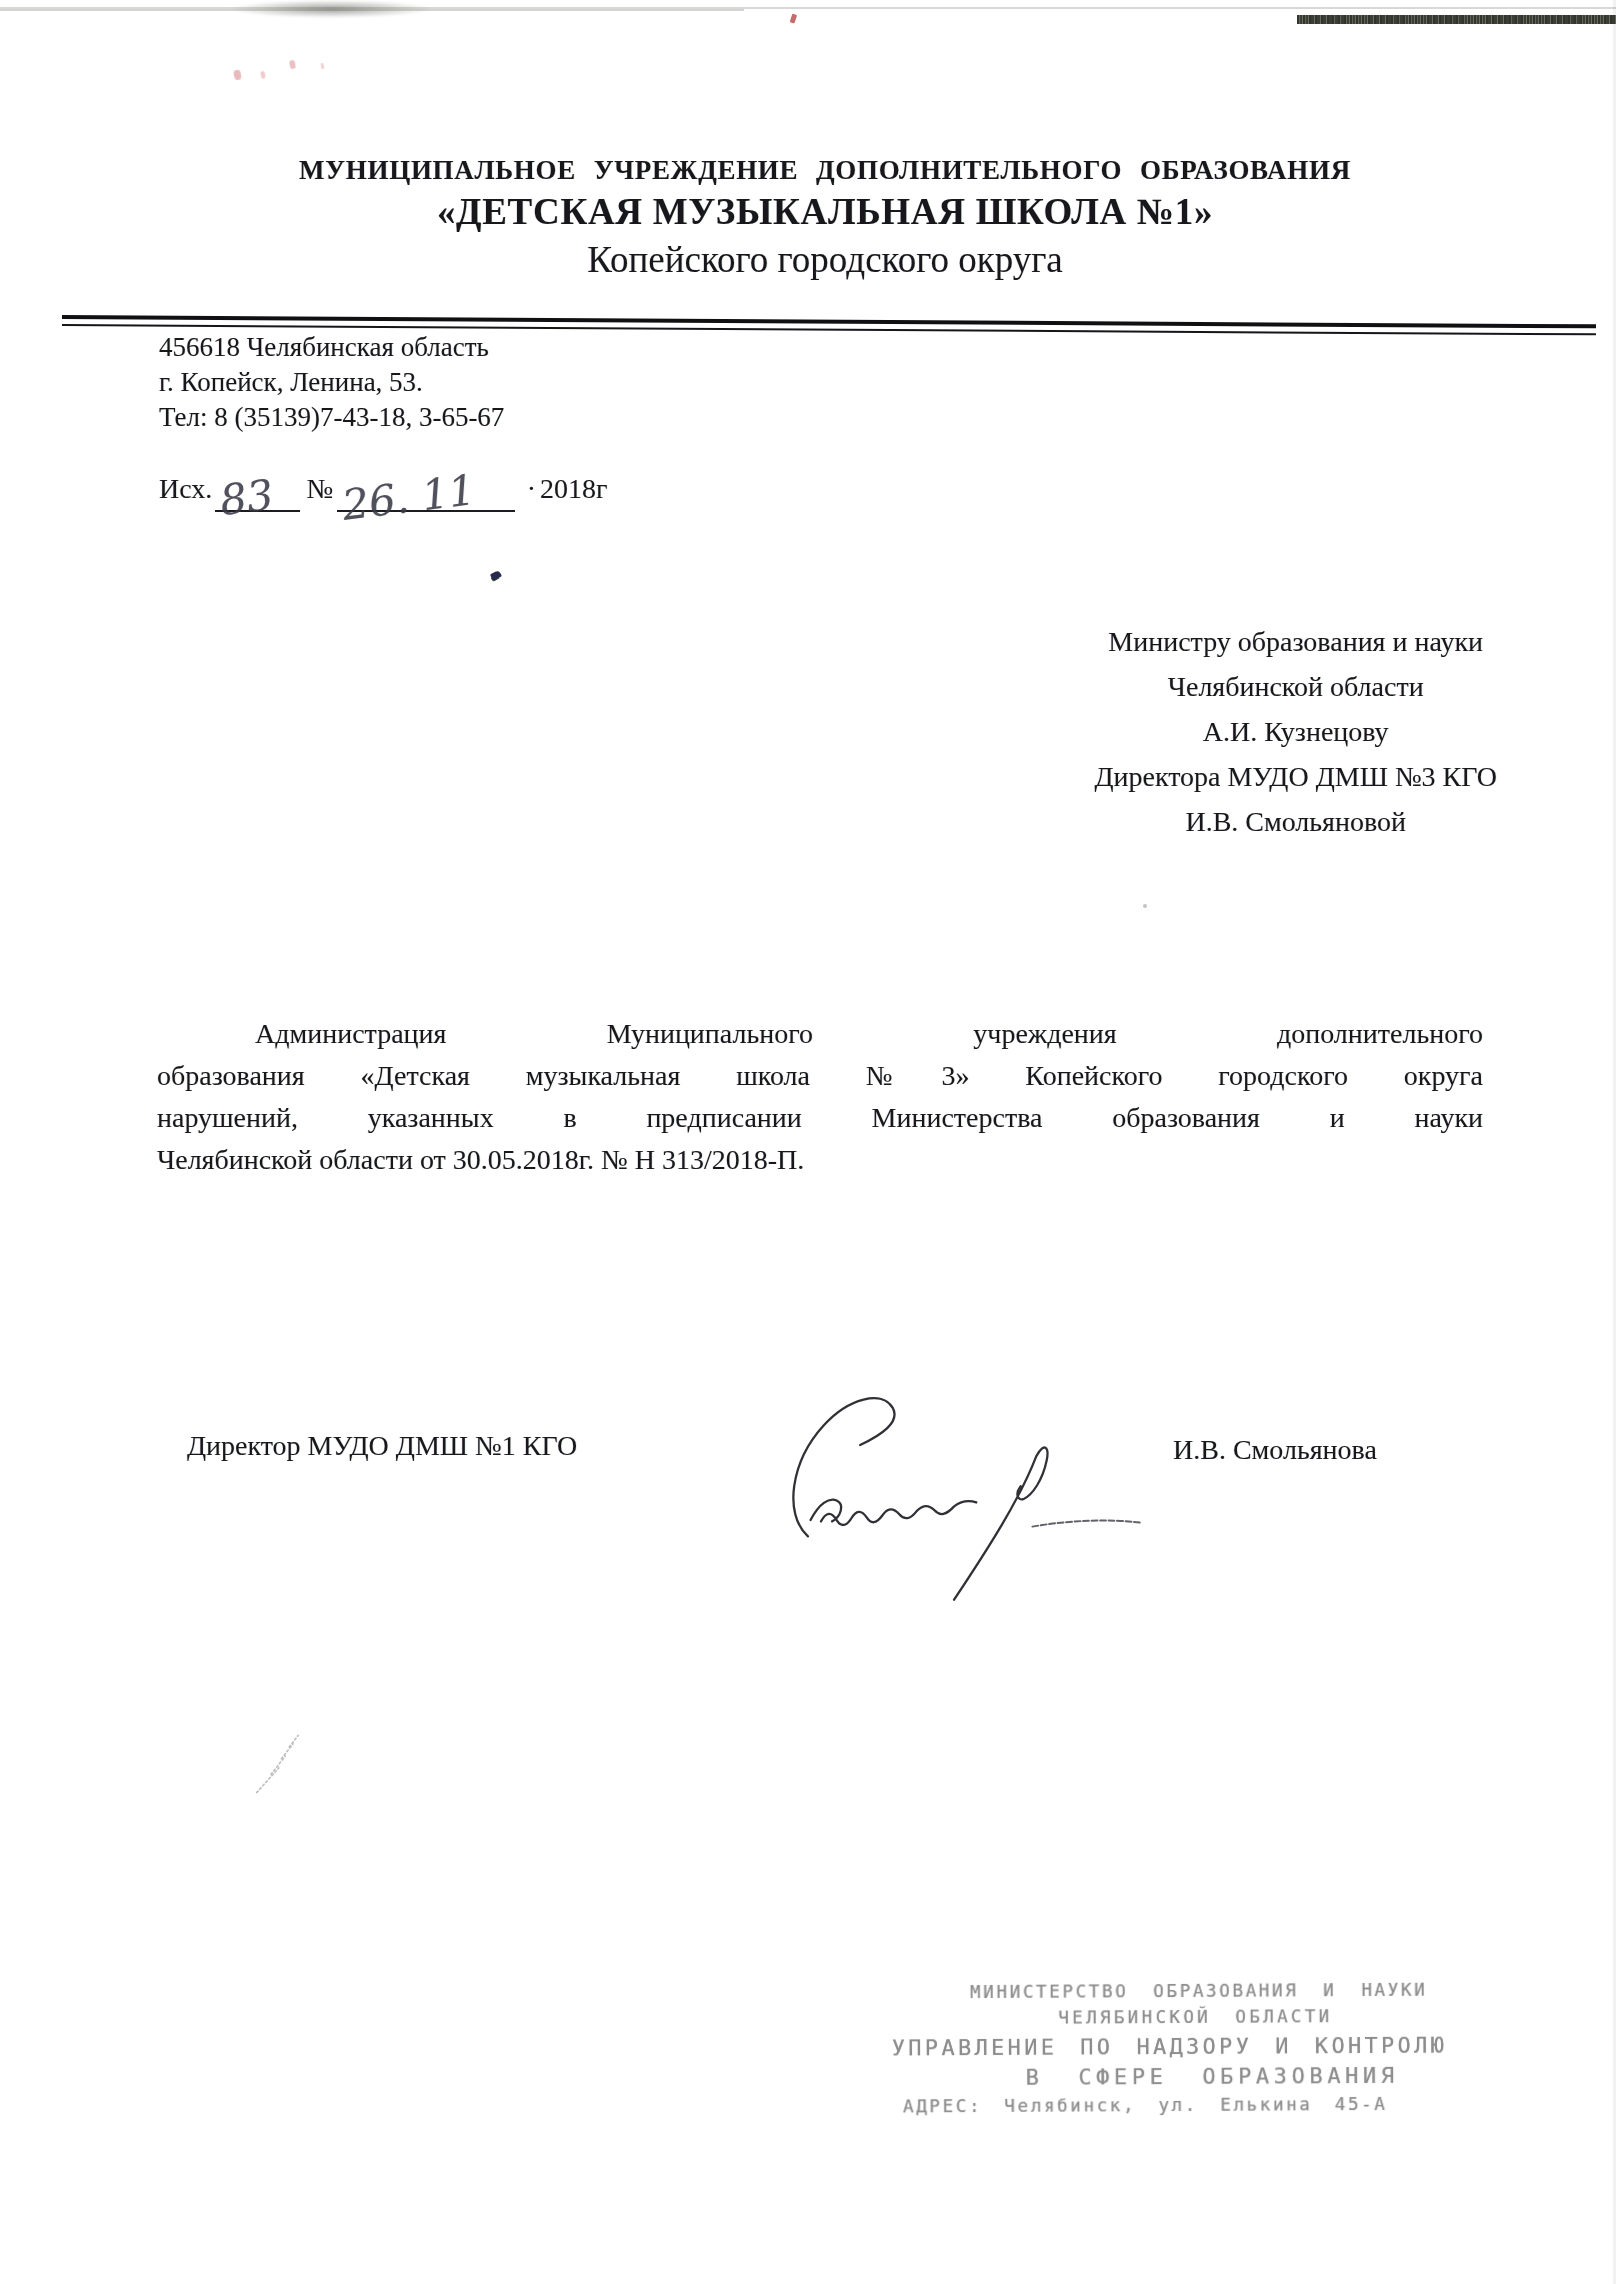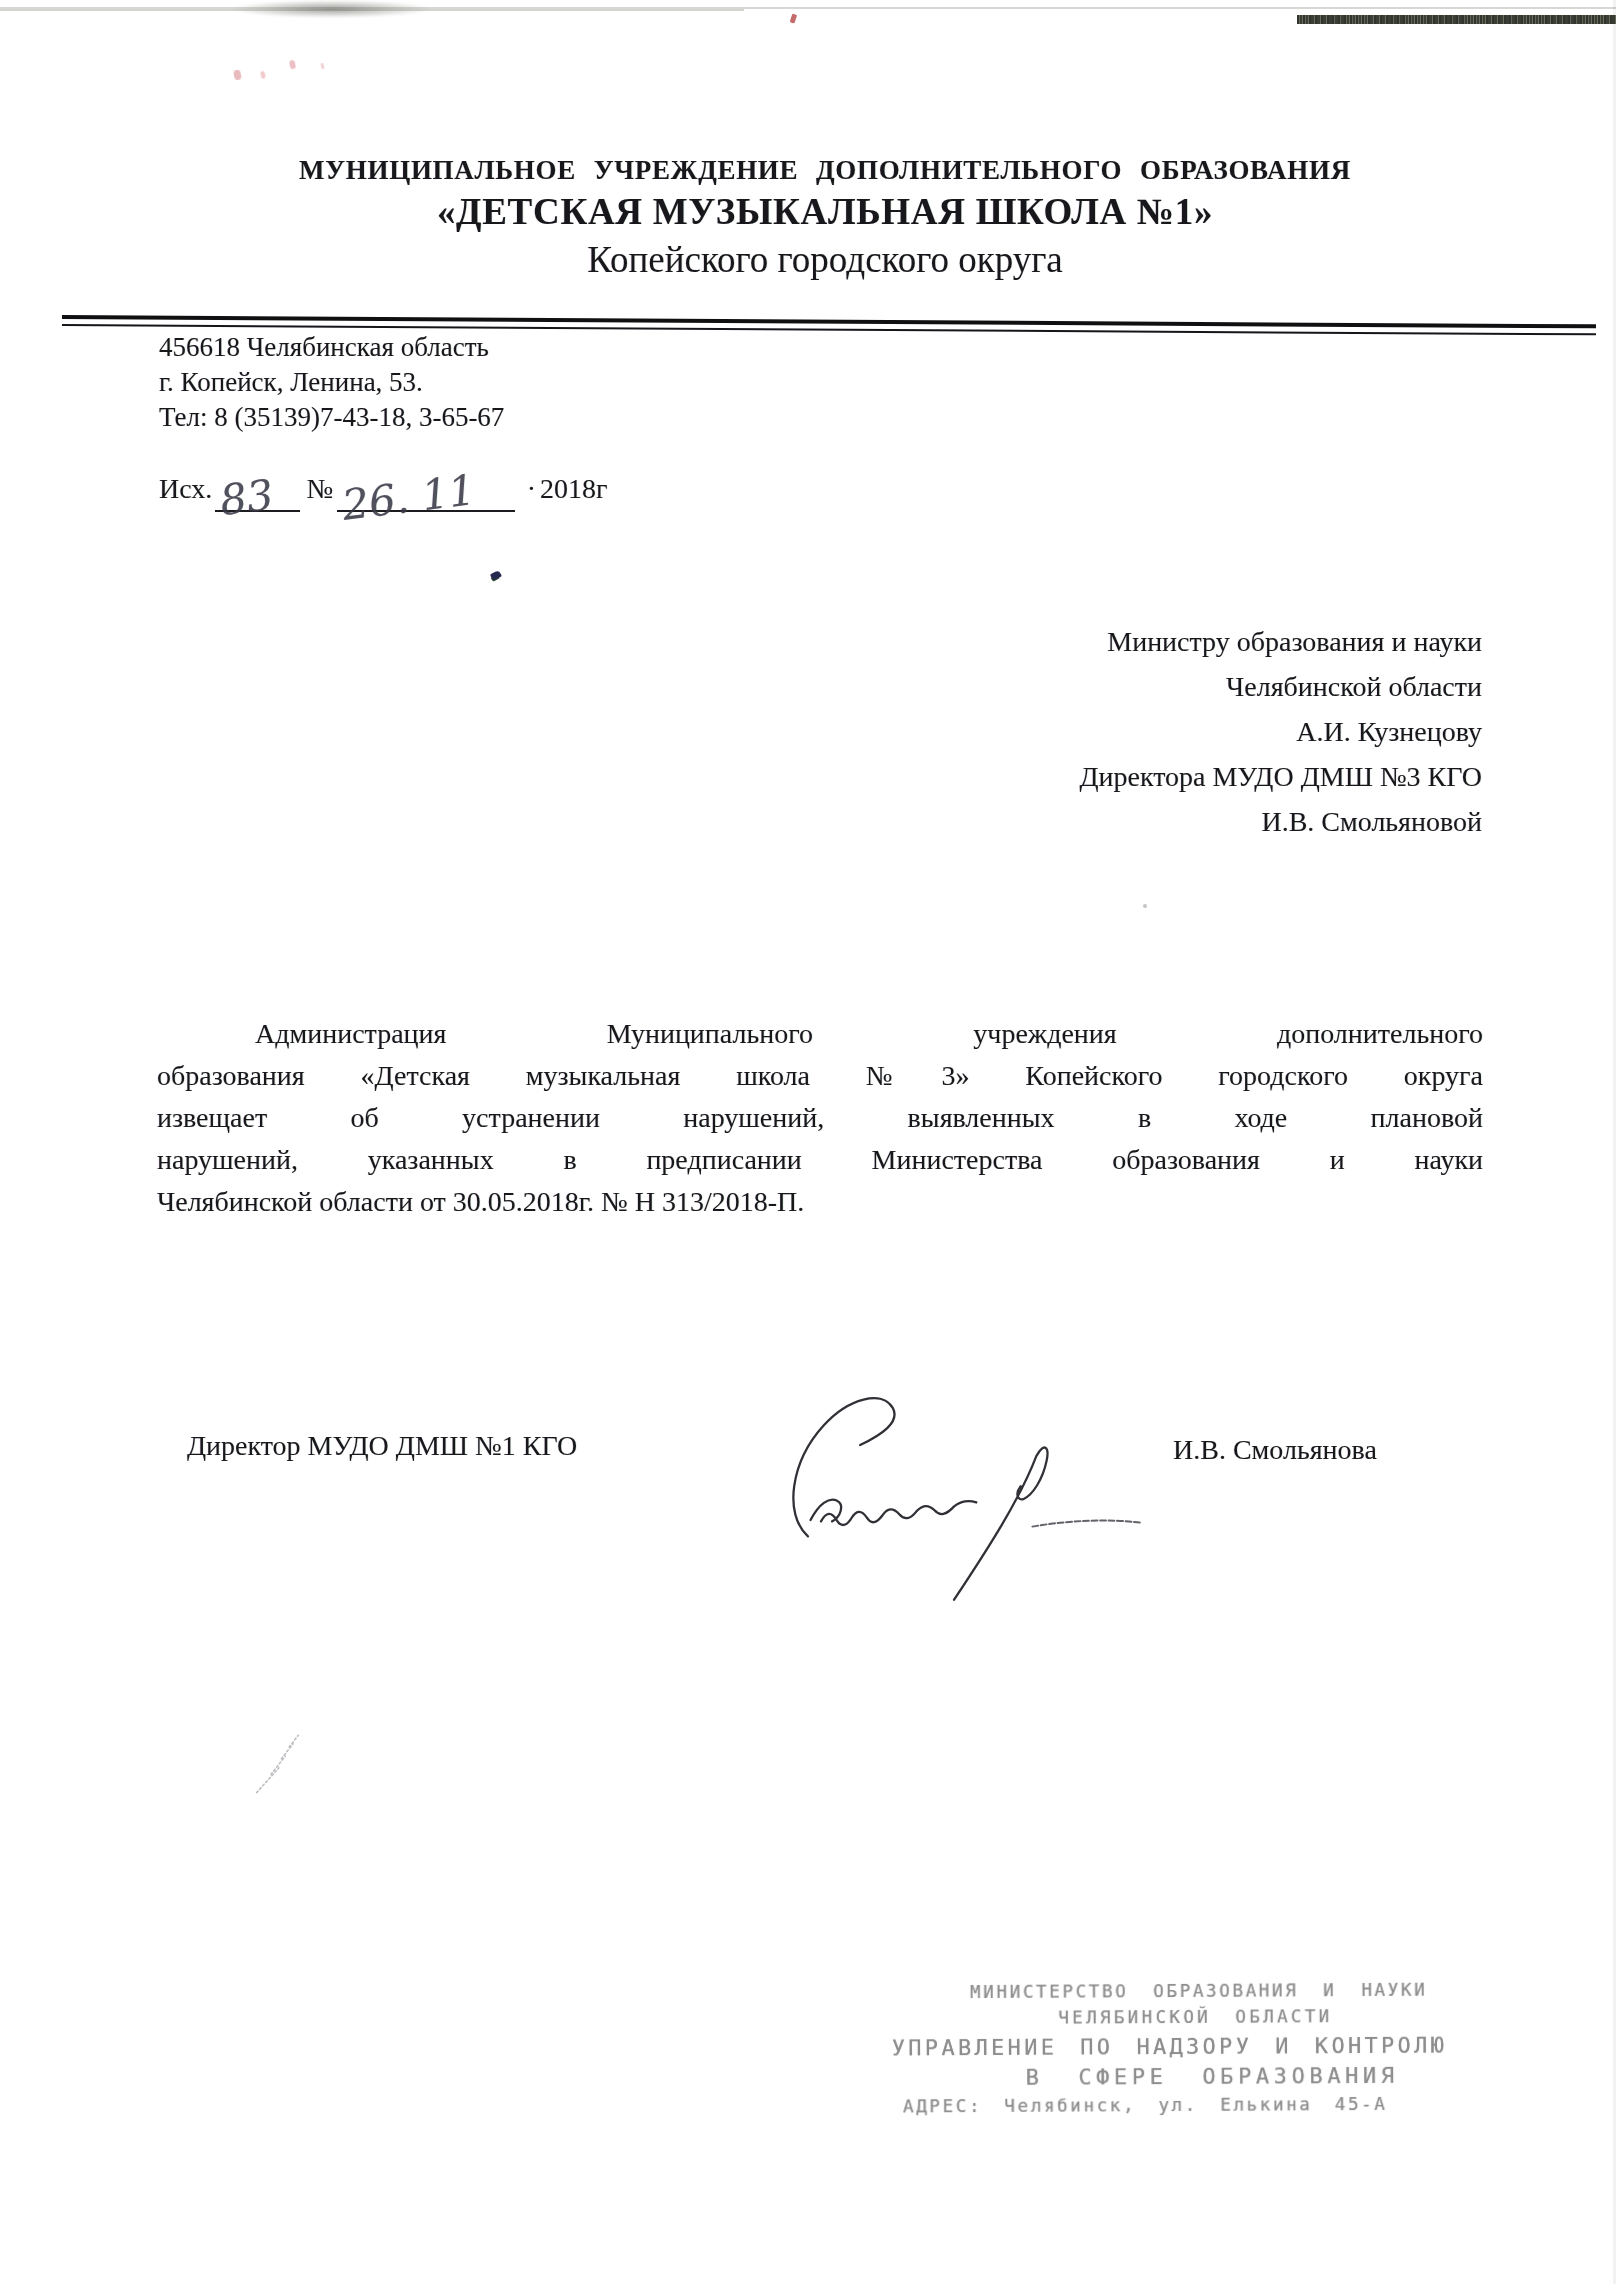--- a/index.html
+++ b/index.html
@@ -41,21 +41,21 @@
   .refline{position:absolute; left:159px; top:465px; font-size:28px; height:59px; white-space:nowrap;}
   .refline .seg{display:inline-block; vertical-align:bottom; line-height:47px;}
   .uline{display:inline-block; vertical-align:bottom; border-bottom:2.6px solid #1c1c20; height:44px; position:relative;}
   .u1{width:85px; margin-left:2.6px;}
   .u2{width:178px; margin-left:3.9px;}
   .hw{position:absolute; bottom:-9px; left:5.2px; font-family:"DejaVu Serif", serif; font-style:italic;
     font-size:42px; color:#3a3a48; transform:rotate(-7deg); line-height:1; white-space:nowrap; opacity:.88;}
   .sep{margin-left:11.7px;}
 
   
-  .recipient{position:absolute; right:134px; top:619px; text-align:right; font-size:28px; line-height:45px;}
+  .recipient{position:absolute; right:119px; top:619px; text-align:center; font-size:28px; line-height:45px;}
 
   
   .bodyblock{position:absolute; left:157px; top:1013px; width:1326px; font-size:28px;}
   .bodyline{line-height:42px; text-align:justify; text-align-last:justify; white-space:normal;font-family:Liberation Serif, serif;}
   .bodyline.first{text-indent:98px;}
   .bodyline.last{text-align-last:left;}
 
   
   .sig-title{position:absolute; left:159px; top:1430px; font-size:28px;margin-left:28px;}
   .sig-name{position:absolute; left:1173px; top:1434px; font-size:28px;}
@@ -110,21 +110,20 @@
     <div>Министру образования и науки</div>
     <div>Челябинской области</div>
     <div>А.И. Кузнецову</div>
     <div>Директора МУДО ДМШ №3 КГО</div>
     <div>И.В. Смольяновой</div>
   </div>
 
   <div class="bodyblock doc-text">
     <div class="bodyline first">Администрация Муниципального учреждения дополнительного</div>
     <div class="bodyline">образования «Детская музыкальная школа №3» Копейского городского округа</div>
-    <div class="bodyline">извещает об устранении нарушений, выявленных в ходе плановой</div>
     <div class="bodyline">нарушений, указанных в предписании Министерства образования и науки</div>
     <div class="bodyline last">Челябинской области от 30.05.2018г. № Н 313/2018-П.</div>
   </div>
 
   <div class="sig-title doc-text">Директор МУДО ДМШ №1 КГО</div>
 
   <svg class="sig-svg" width="470" height="261" viewBox="0 0 720 400" fill="none">
     <g stroke="#1f1f26" stroke-width="3.5" stroke-linecap="round" fill="none" opacity=".92">
       <path d="M 58,255 C 20,220 32,140 82,85 C 120,43 172,30 188,58 C 200,80 170,100 138,115"></path>
       <path d="M 62,230 C 75,205 90,195 102,200 C 115,206 108,225 95,232"></path>

